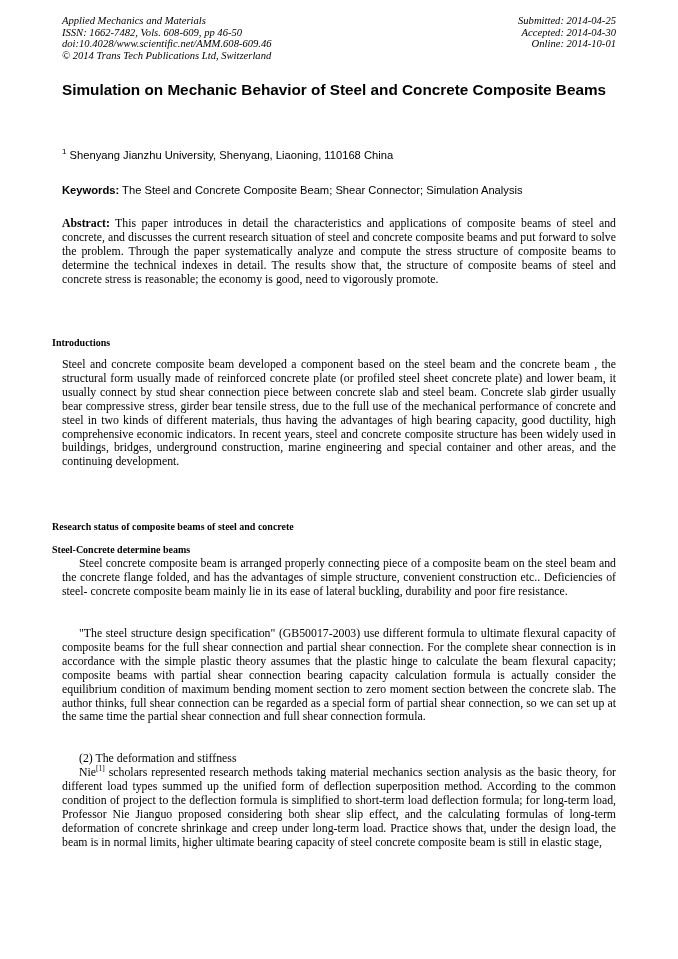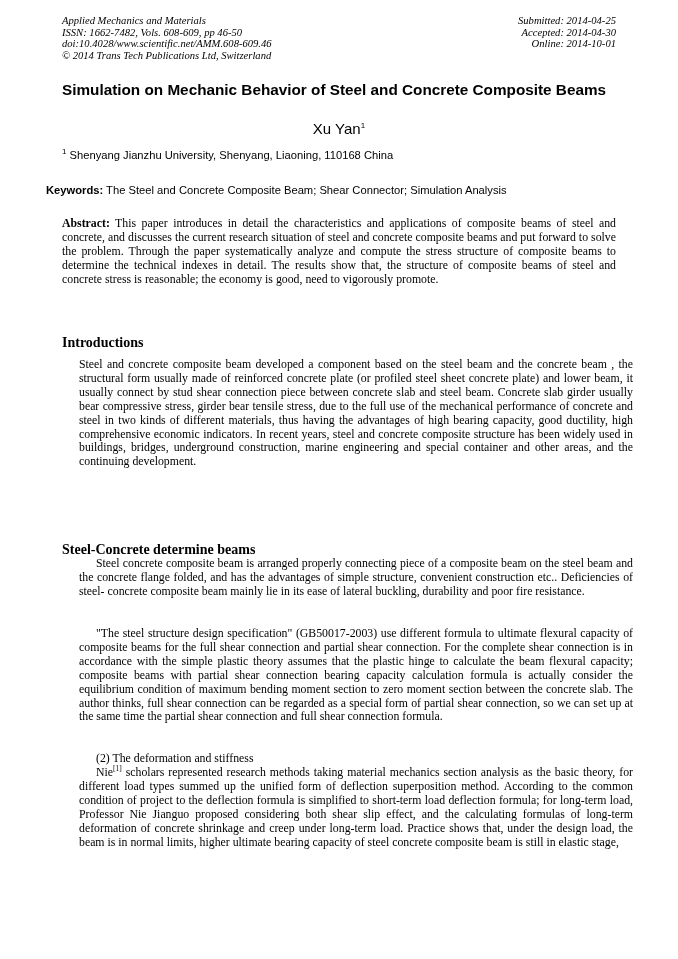--- a/index.html
+++ b/index.html
@@ -4,26 +4,26 @@
 <style>
   html, body { margin: 0; padding: 0; background: #ffffff; }
   body { width: 678px; height: 959px; position: relative; overflow: hidden; color: #000; }
   .page { position: absolute; left: 0; top: 0; width: 678px; height: 959px; }
   .hdr-left { position: absolute; left: 62px; top: 15px; font-family: "Liberation Serif", serif; font-style: italic; font-size: 10.6px; line-height: 11.6px; }
   .hdr-right { position: absolute; right: 62px; top: 15px; font-family: "Liberation Serif", serif; font-style: italic; font-size: 10.6px; line-height: 11.6px; text-align: right; margin-left: 37px; }
   .title { position: absolute; left: 62px; width: 554px; top: 80px; font-family: "Liberation Sans", sans-serif; font-weight: bold; font-size: 15.3px; line-height: 19px; text-align: left; }
   .author { position: absolute; left: 62px; width: 554px; top: 120px; font-family: "Liberation Sans", sans-serif; font-size: 15px; line-height: 18px; text-align: center; }
   .author sup, .affil sup { font-size: 8px; vertical-align: super; line-height: 0; }
   .affil { position: absolute; left: 62px; width: 554px; top: 148px; font-family: "Liberation Sans", sans-serif; font-size: 11.2px; line-height: 14px; }
-  .keywords { position: absolute; left: 46px; width: 560px; top: 183px; font-family: "Liberation Sans", sans-serif; font-size: 11.2px; line-height: 14px; }
+  .keywords { position: absolute; left: 62px; width: 560px; top: 183px; font-family: "Liberation Sans", sans-serif; font-size: 11.2px; line-height: 14px; }
   .keywords b { font-weight: bold; }
   .body-text { font-family: "Liberation Serif", serif; font-size: 11.8px; line-height: 13.9px; text-align: justify; }
   .abstract { position: absolute; left: 62px; width: 554px; top: 217px; }
-  .sec { position: absolute; left: 62px; width: 554px; font-family: "Liberation Serif", serif; font-weight: bold; font-size: 14px; line-height: 14px; }
-  .para { position: absolute; left: 62px; width: 554px; margin-left: 17px; }
+  .sec { position: absolute; left: 52px; width: 554px; font-family: "Liberation Serif", serif; font-weight: bold; font-size: 10px; line-height: 14px; }
+  .para { position: absolute; left: 62px; width: 554px; }
   .indent { text-indent: 17px; }
   sup.ref { font-size: 7.5px; vertical-align: super; line-height: 0; }
 </style>
 </head>
 <body>
 
 <div class="page">
 
   <div class="hdr-left">
     <div>Applied Mechanics and Materials</div>
@@ -33,32 +33,32 @@
   </div>
 
   <div class="hdr-right">
     <div>Submitted: 2014-04-25</div>
     <div>Accepted: 2014-04-30</div>
     <div>Online: 2014-10-01</div>
   </div>
 
   <div class="title">Simulation on Mechanic Behavior of Steel and Concrete Composite Beams</div>
 
-  <div class="author"><span>Xu Yan</span><sup>1</sup></div>
 
   <div class="affil"><sup>1</sup><span> Shenyang Jianzhu University, Shenyang, Liaoning, 110168 China</span></div>
 
   <div class="keywords"><b>Keywords:</b><span> The Steel and Concrete Composite Beam; Shear Connector; Simulation Analysis</span></div>
 
   <div class="abstract body-text"><b>Abstract:</b><span> This paper introduces in detail the characteristics and applications of composite beams of steel and concrete, and discusses the current research situation of steel and concrete composite beams and put forward to solve the problem. Through the paper systematically analyze and compute the stress structure of composite beams to determine the technical indexes in detail. The results show that, the structure of composite beams of steel and concrete stress is reasonable; the economy is good, need to vigorously promote.</span></div>
 
   <div class="sec" style="top:336px;">Introductions</div>
 
   <div class="para body-text" style="top:358px;">Steel and concrete composite beam developed a component based on the steel beam and the concrete beam , the structural form usually made of reinforced concrete plate (or profiled steel sheet concrete plate) and lower beam, it usually connect by stud shear connection piece between concrete slab and steel beam. Concrete slab girder usually bear compressive stress, girder bear tensile stress, due to the full use of the mechanical performance of concrete and steel in two kinds of different materials, thus having the advantages of high bearing capacity, good ductility, high comprehensive economic indicators. In recent years, steel and concrete composite structure has been widely used in buildings, bridges, underground construction, marine engineering and special container and other areas, and the continuing development.</div>
 
+  <div class="sec" style="top:520px;">Research status of composite beams of steel and concrete</div>
 
   <div class="sec" style="top:543px;">Steel-Concrete determine beams</div>
 
   <div class="para body-text indent" style="top:557px;">Steel concrete composite beam is arranged properly connecting piece of a composite beam on the steel beam and the concrete flange folded, and has the advantages of simple structure, convenient construction etc.. Deficiencies of steel- concrete composite beam mainly lie in its ease of lateral buckling, durability and poor fire resistance.</div>
 
 
   <div class="para body-text indent" style="top:627px;">"The steel structure design specification" (GB50017-2003) use different formula to ultimate flexural capacity of composite beams for the full shear connection and partial shear connection. For the complete shear connection is in accordance with the simple plastic theory assumes that the plastic hinge to calculate the beam flexural capacity; composite beams with partial shear connection bearing capacity calculation formula is actually consider the equilibrium condition of maximum bending moment section to zero moment section between the concrete slab. The author thinks, full shear connection can be regarded as a special form of partial shear connection, so we can set up at the same time the partial shear connection and full shear connection formula.</div>
 
   <div class="para body-text indent" style="top:752px;">(2) The deformation and stiffness</div>
 

